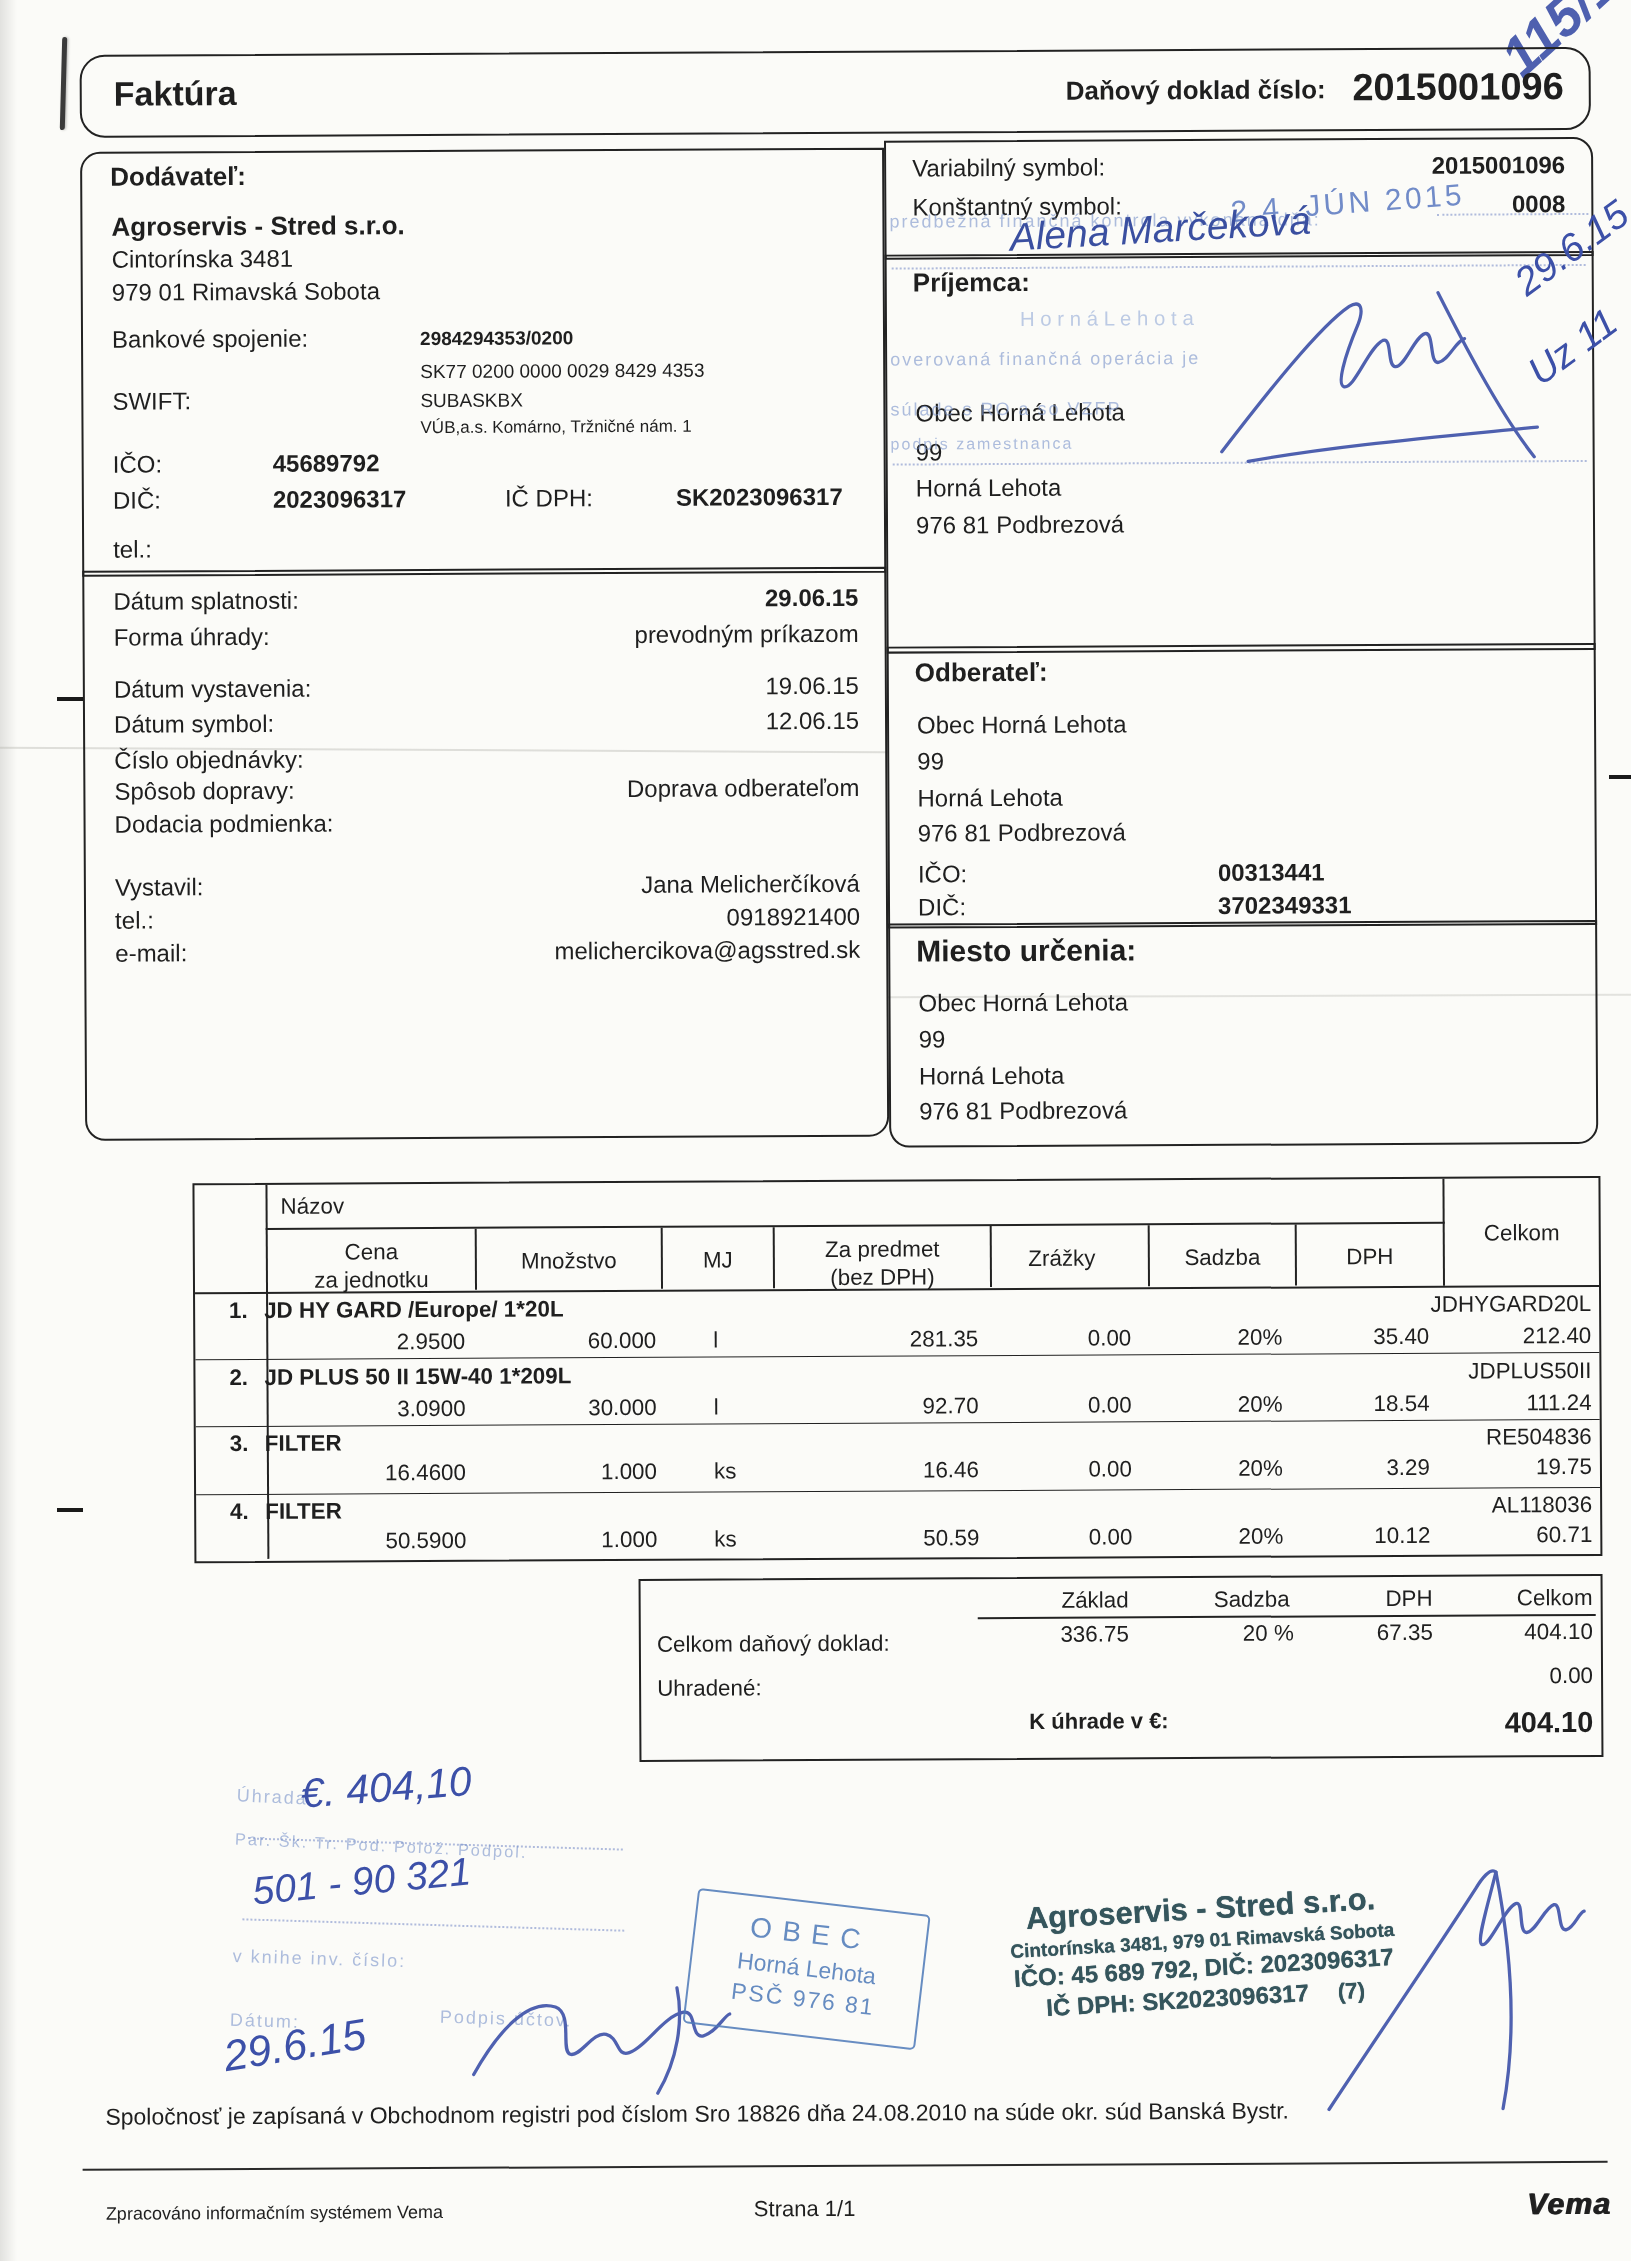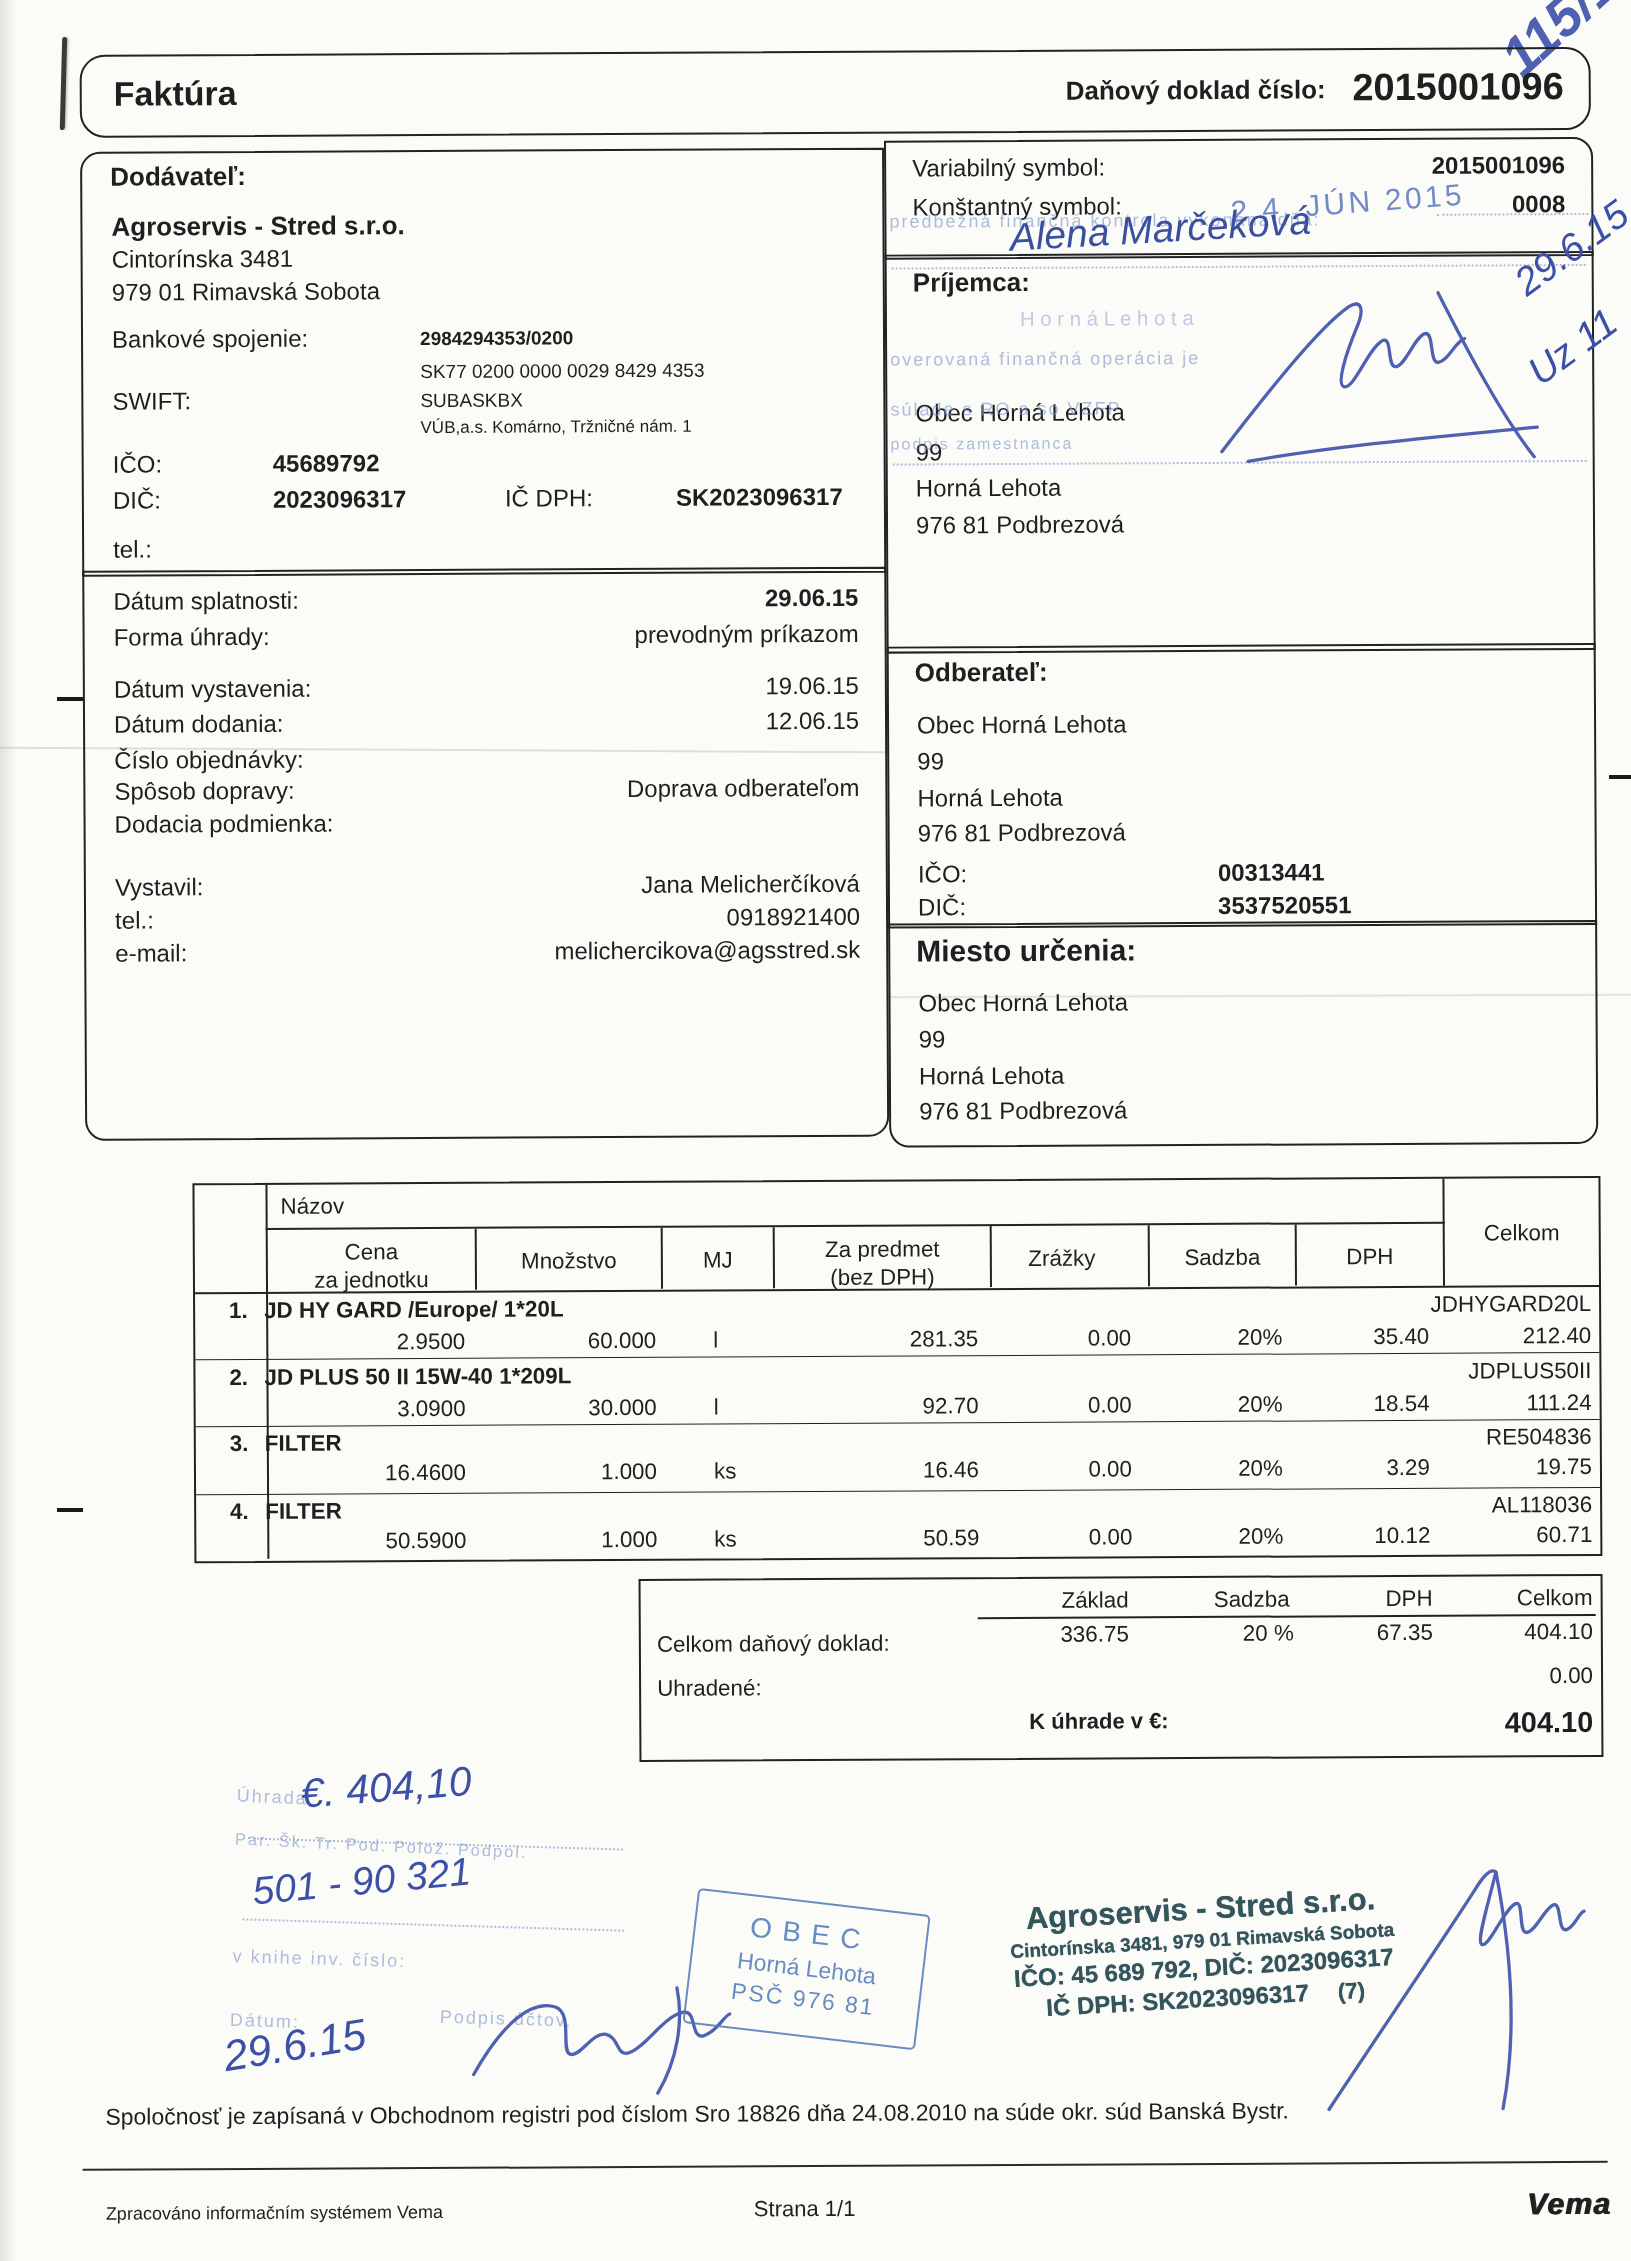--- a/index.html
+++ b/index.html
@@ -71,21 +71,21 @@
       <span class="abs lbl" style="left:29px;top:382px;">tel.:</span>
     </div>
 
     <div class="box" style="left:84px;top:567px;width:800px;height:566px;border-radius:0 0 20px 20px;">
       <span class="abs lbl" style="left:29px;top:14.5px;">Dátum splatnosti:</span>
       <span class="val-r lbl b" style="top:14.5px;">29.06.15</span>
       <span class="abs lbl" style="left:29px;top:51px;">Forma úhrady:</span>
       <span class="val-r lbl" style="top:51px;">prevodným príkazom</span>
       <span class="abs lbl" style="left:29px;top:103px;">Dátum vystavenia:</span>
       <span class="val-r lbl" style="top:103px;">19.06.15</span>
-      <span class="abs lbl" style="left:29px;top:138px;">Dátum dodania:</span>
+      <span class="abs lbl" style="left:29px;top:138px;">Dátum symbol:</span>
       <span class="val-r lbl" style="top:138px;">12.06.15</span>
       <span class="abs lbl" style="left:29px;top:174px;">Číslo objednávky:</span>
       <span class="abs lbl" style="left:29px;top:205px;">Spôsob dopravy:</span>
       <span class="val-r lbl" style="top:205px;">Doprava odberateľom</span>
       <span class="abs lbl" style="left:29px;top:238px;">Dodacia podmienka:</span>
       <span class="abs lbl" style="left:29px;top:301px;">Vystavil:</span>
       <span class="val-r lbl" style="top:301px;">Jana Melicherčíková</span>
       <span class="abs lbl" style="left:29px;top:334px;">tel.:</span>
       <span class="val-r lbl" style="top:334px;">0918921400</span>
       <span class="abs lbl" style="left:29px;top:367px;">e-mail:</span>
@@ -131,21 +131,21 @@
 
     <div class="box" style="left:888px;top:647px;width:705px;height:278px;">
       <span class="abs lbl b" style="left:26px;top:9.2px;font-size:26px;">Odberateľ:</span>
       <span class="abs lbl" style="left:28px;top:63px;">Obec Horná Lehota</span>
       <span class="abs lbl" style="left:28px;top:99px;">99</span>
       <span class="abs lbl" style="left:28px;top:136px;">Horná Lehota</span>
       <span class="abs lbl" style="left:28px;top:171px;">976 81  Podbrezová</span>
       <span class="abs lbl" style="left:28px;top:212px;">IČO:</span>
       <span class="abs lbl b" style="left:328px;top:212px;">00313441</span>
       <span class="abs lbl" style="left:28px;top:245px;">DIČ:</span>
-      <span class="abs lbl b" style="left:328px;top:245px;">3537520551</span>
+      <span class="abs lbl b" style="left:328px;top:245px;">3702349331</span>
     </div>
 
     <div class="box" style="left:888px;top:924px;width:705px;height:220px;border-radius:0 0 20px 20px;">
       <span class="abs lbl b" style="left:26px;top:9.2px;font-size:30px;">Miesto určenia:</span>
       <span class="abs lbl" style="left:28px;top:64px;">Obec Horná Lehota</span>
       <span class="abs lbl" style="left:28px;top:100px;">99</span>
       <span class="abs lbl" style="left:28px;top:137px;">Horná Lehota</span>
       <span class="abs lbl" style="left:28px;top:172px;">976 81 Podbrezová</span>
     </div>
 

